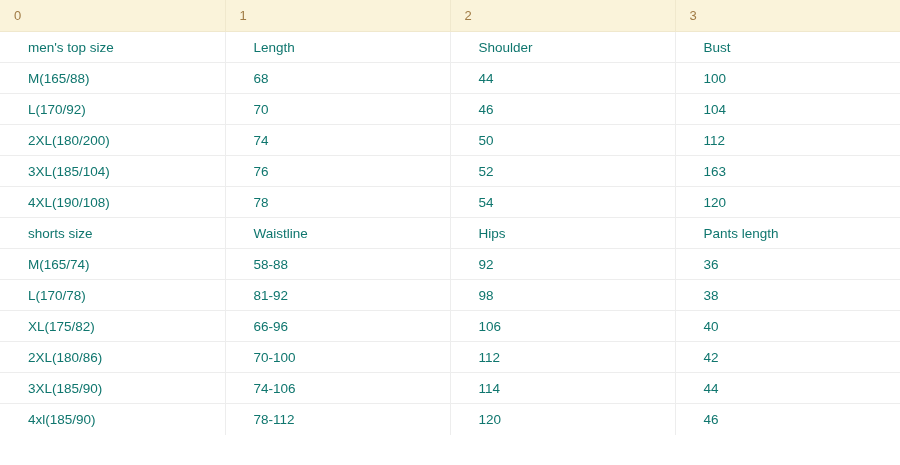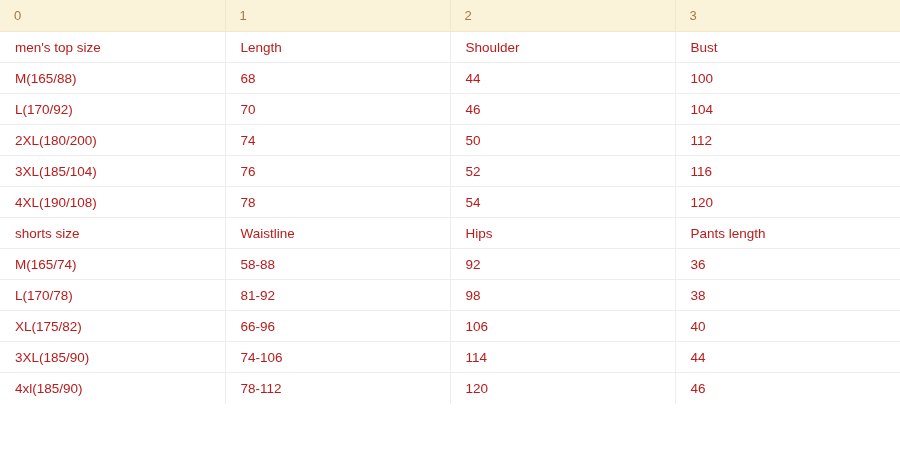--- a/index.html
+++ b/index.html
@@ -34,24 +34,24 @@
     border-bottom: 1px solid #f0e8cd;
     box-sizing: border-box;
     white-space: nowrap;
     overflow: hidden;
   }
   #data-table thead th:last-child {
     border-right: none;
   }
   #data-table tbody td {
     background: #ffffff;
-    color: #b91c1c;
+    color: #0f766e;
     font-size: 13.5px;
     text-align: left;
-    padding: 0 0 0 15px;
+    padding: 0 0 0 28px;
     height: 31px;
     border-right: 1px solid #ededed;
     border-bottom: 1px solid #ededed;
     box-sizing: border-box;
     white-space: nowrap;
     overflow: hidden;
     vertical-align: middle;
   }
   #data-table tbody td:last-child {
     border-right: none;
@@ -101,21 +101,21 @@
       <tr>
         <td>2XL(180/200)</td>
         <td>74</td>
         <td>50</td>
         <td>112</td>
       </tr>
       <tr>
         <td>3XL(185/104)</td>
         <td>76</td>
         <td>52</td>
-        <td>116</td>
+        <td>163</td>
       </tr>
       <tr>
         <td>4XL(190/108)</td>
         <td>78</td>
         <td>54</td>
         <td>120</td>
       </tr>
       <tr>
         <td>shorts size</td>
         <td>Waistline</td>
@@ -134,20 +134,26 @@
         <td>98</td>
         <td>38</td>
       </tr>
       <tr>
         <td>XL(175/82)</td>
         <td>66-96</td>
         <td>106</td>
         <td>40</td>
       </tr>
       <tr>
+        <td>2XL(180/86)</td>
+        <td>70-100</td>
+        <td>112</td>
+        <td>42</td>
+      </tr>
+      <tr>
         <td>3XL(185/90)</td>
         <td>74-106</td>
         <td>114</td>
         <td>44</td>
       </tr>
       <tr>
         <td>4xl(185/90)</td>
         <td>78-112</td>
         <td>120</td>
         <td>46</td>

